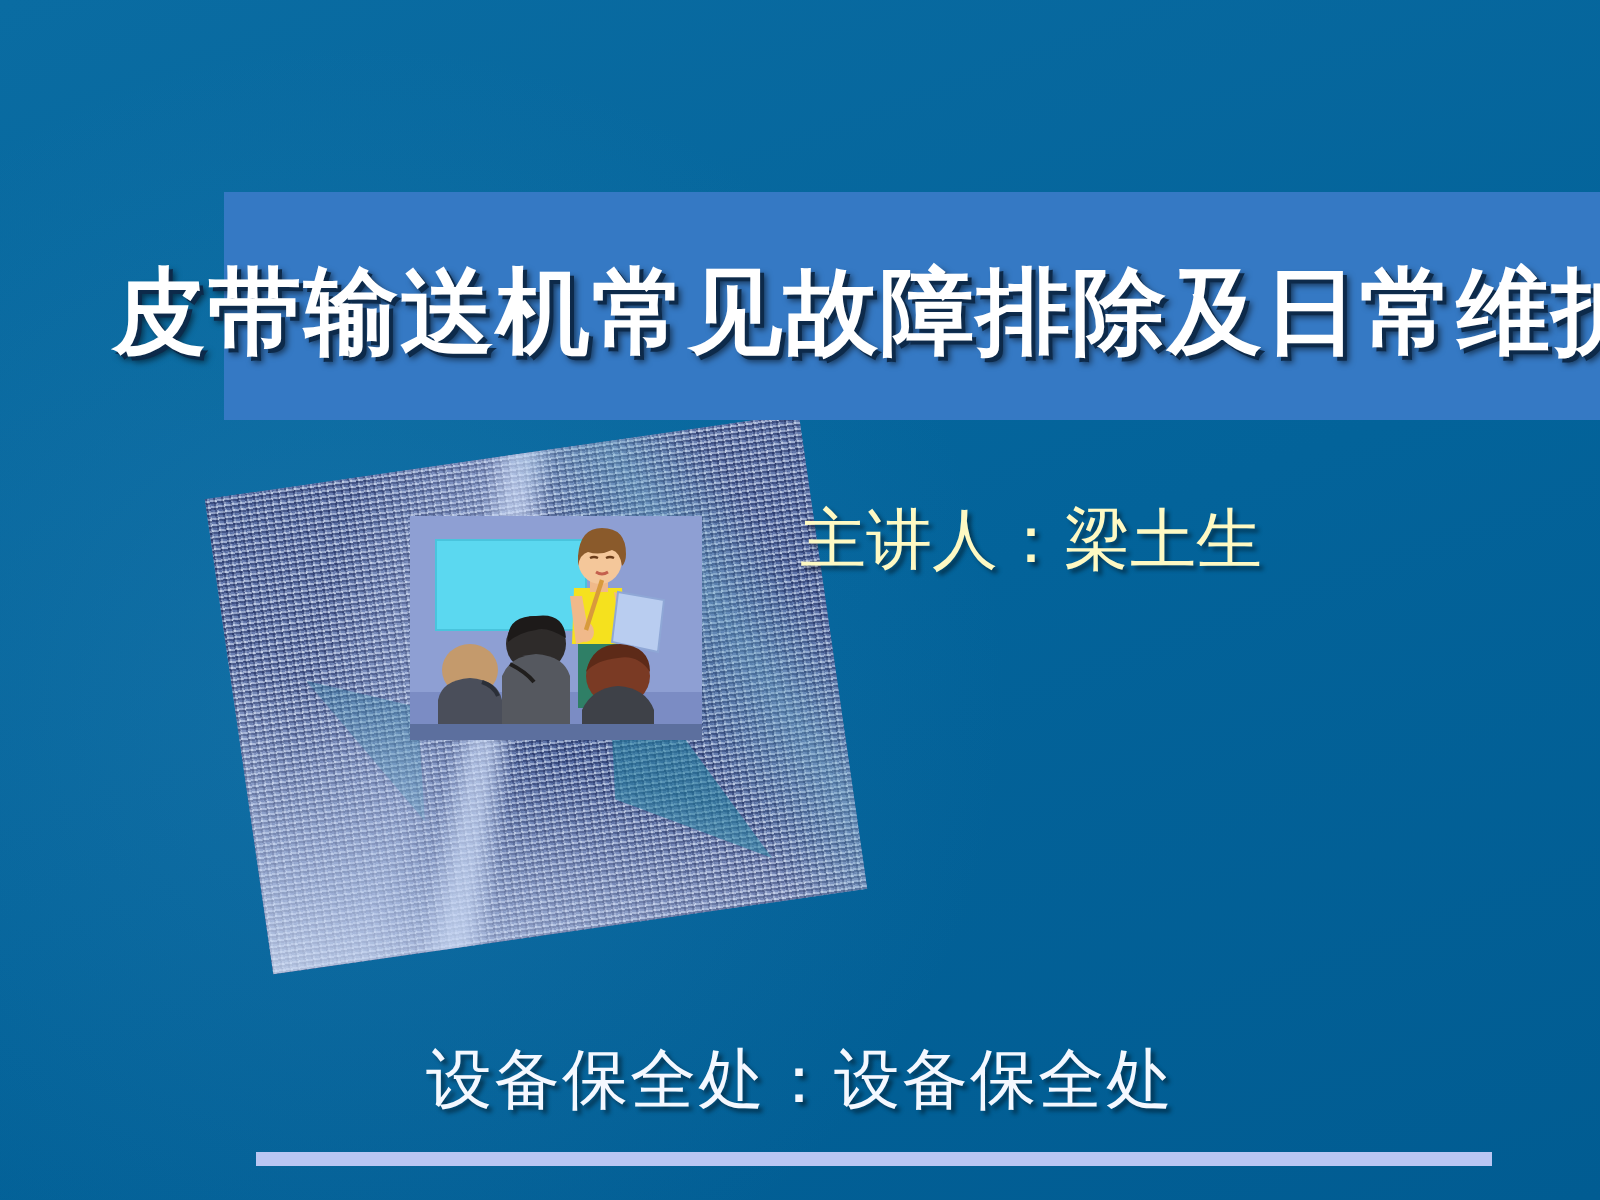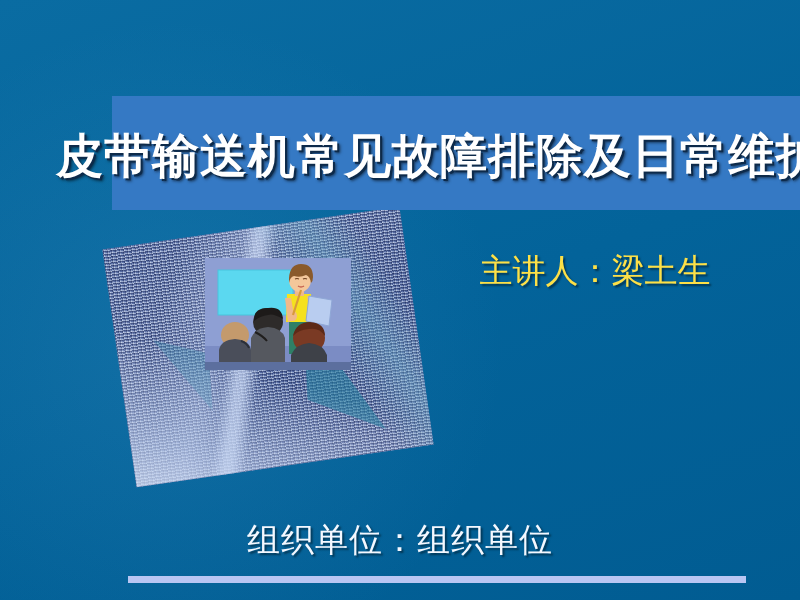--- a/index.html
+++ b/index.html
@@ -143,22 +143,22 @@
        2px 2px 0 #0d2a4a,
        3px 3px 3px rgba(0,0,0,0.55);
   }
 
   
   .presenter {
     position: absolute;
     left: 400px;
     top: 248px;
     width: 390px;
-    text-align: center;
-    color: #fde047;
+    text-align: left;
+    color: #fef9c3;
     font-size: 33px;
     line-height: 1.42;
     text-shadow: 2px 2px 2px rgba(0,0,0,0.45);
   }
   .presenter div { white-space: nowrap; }
 
   
   .organizer {
     position: absolute;
     left: 0;
@@ -249,17 +249,17 @@
     </svg>
   </div>
 
   <div class="title-band"></div>
   <div class="title-text">皮带输送机常见故障排除及日常维护</div>
 
   <div class="presenter">
     <div>主讲人：梁土生</div>
   </div>
 
-  <div class="organizer">组织单位：组织单位</div>
+  <div class="organizer">设备保全处：设备保全处</div>
 
   <div class="rule"></div>
 
 </div>
 
 </body></html>

